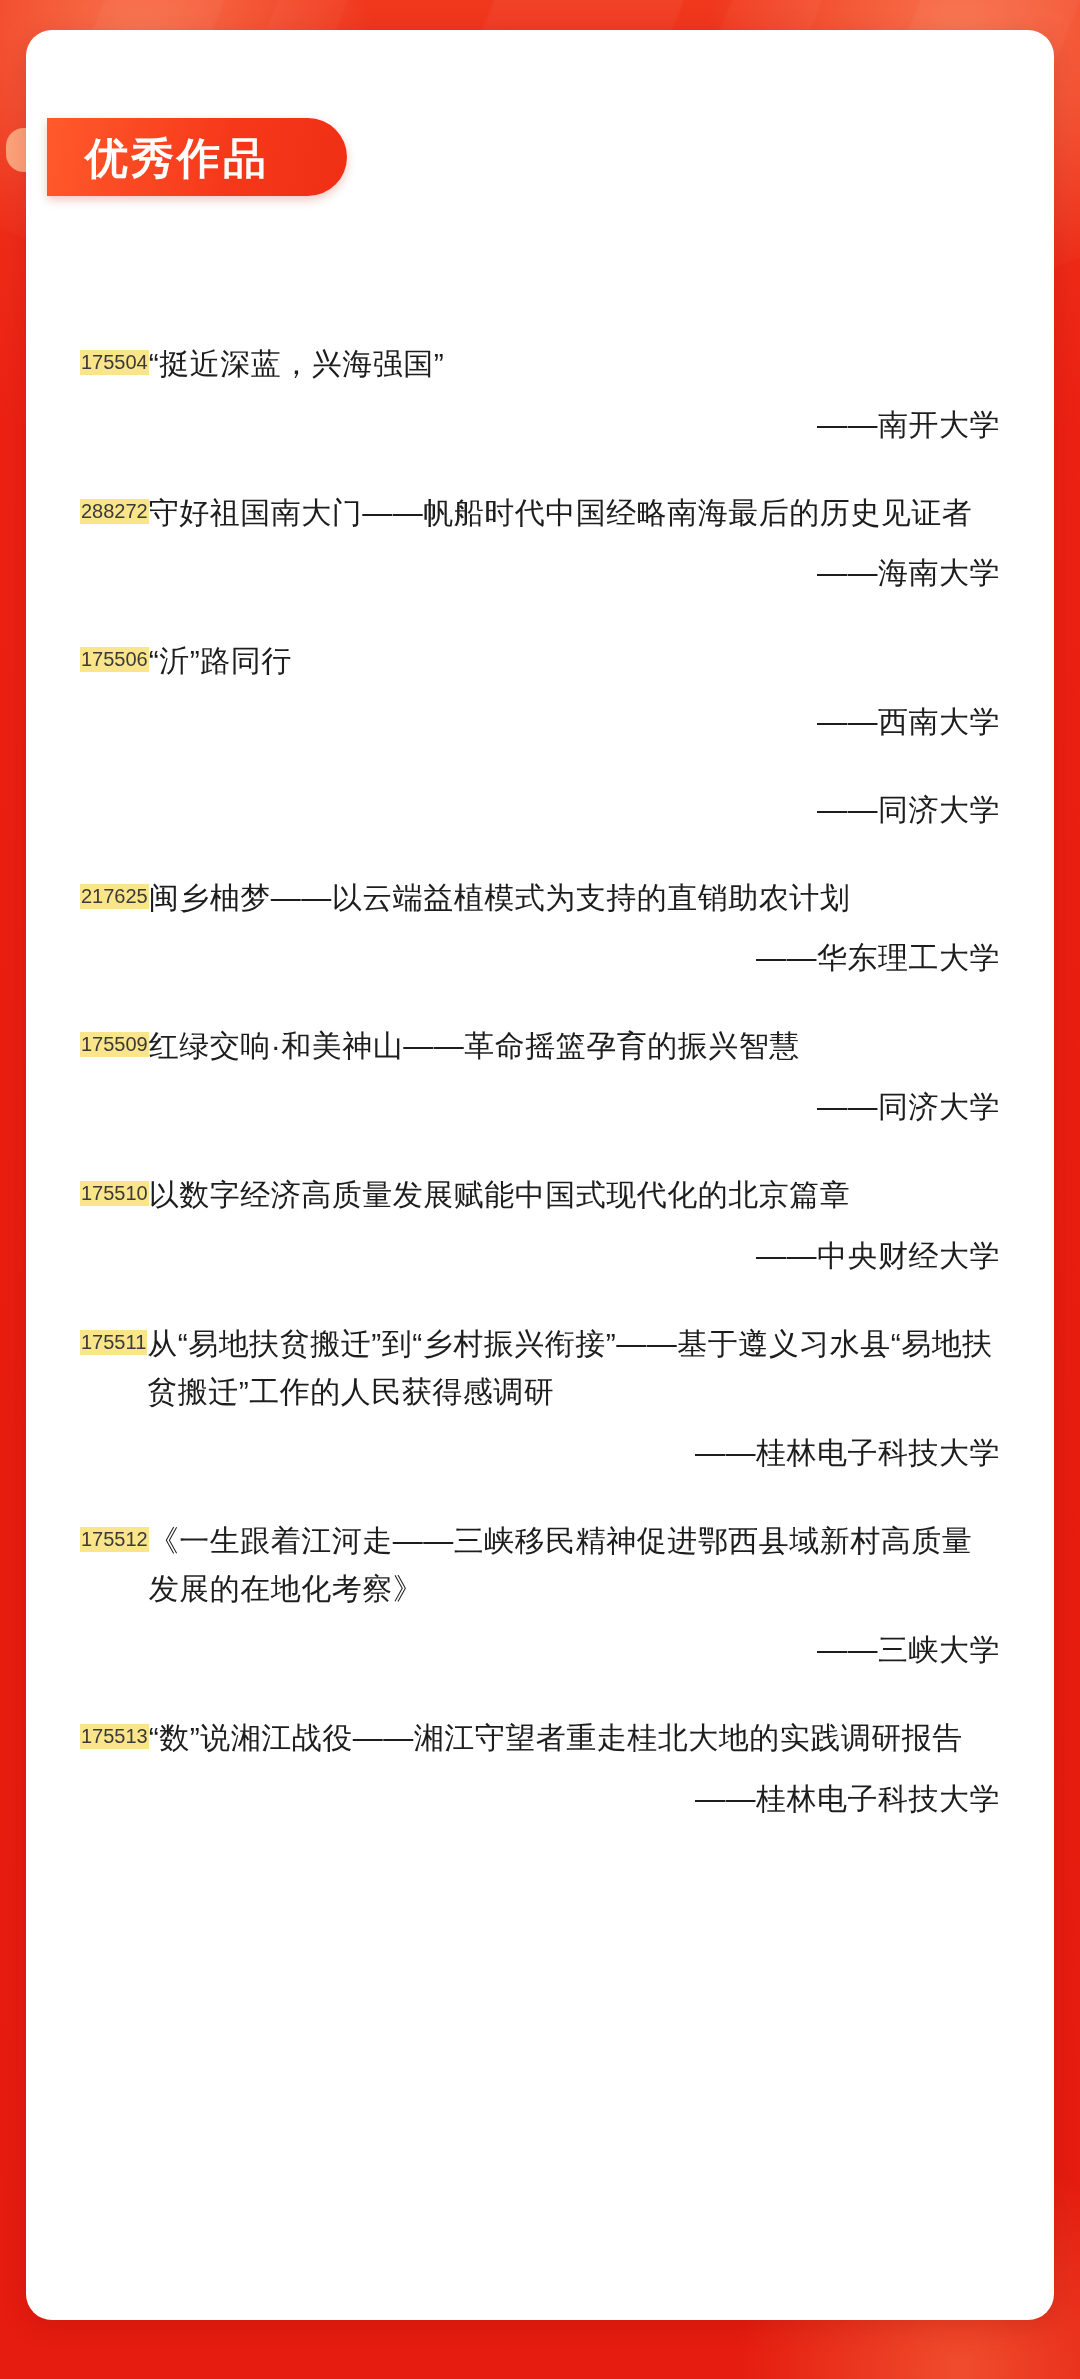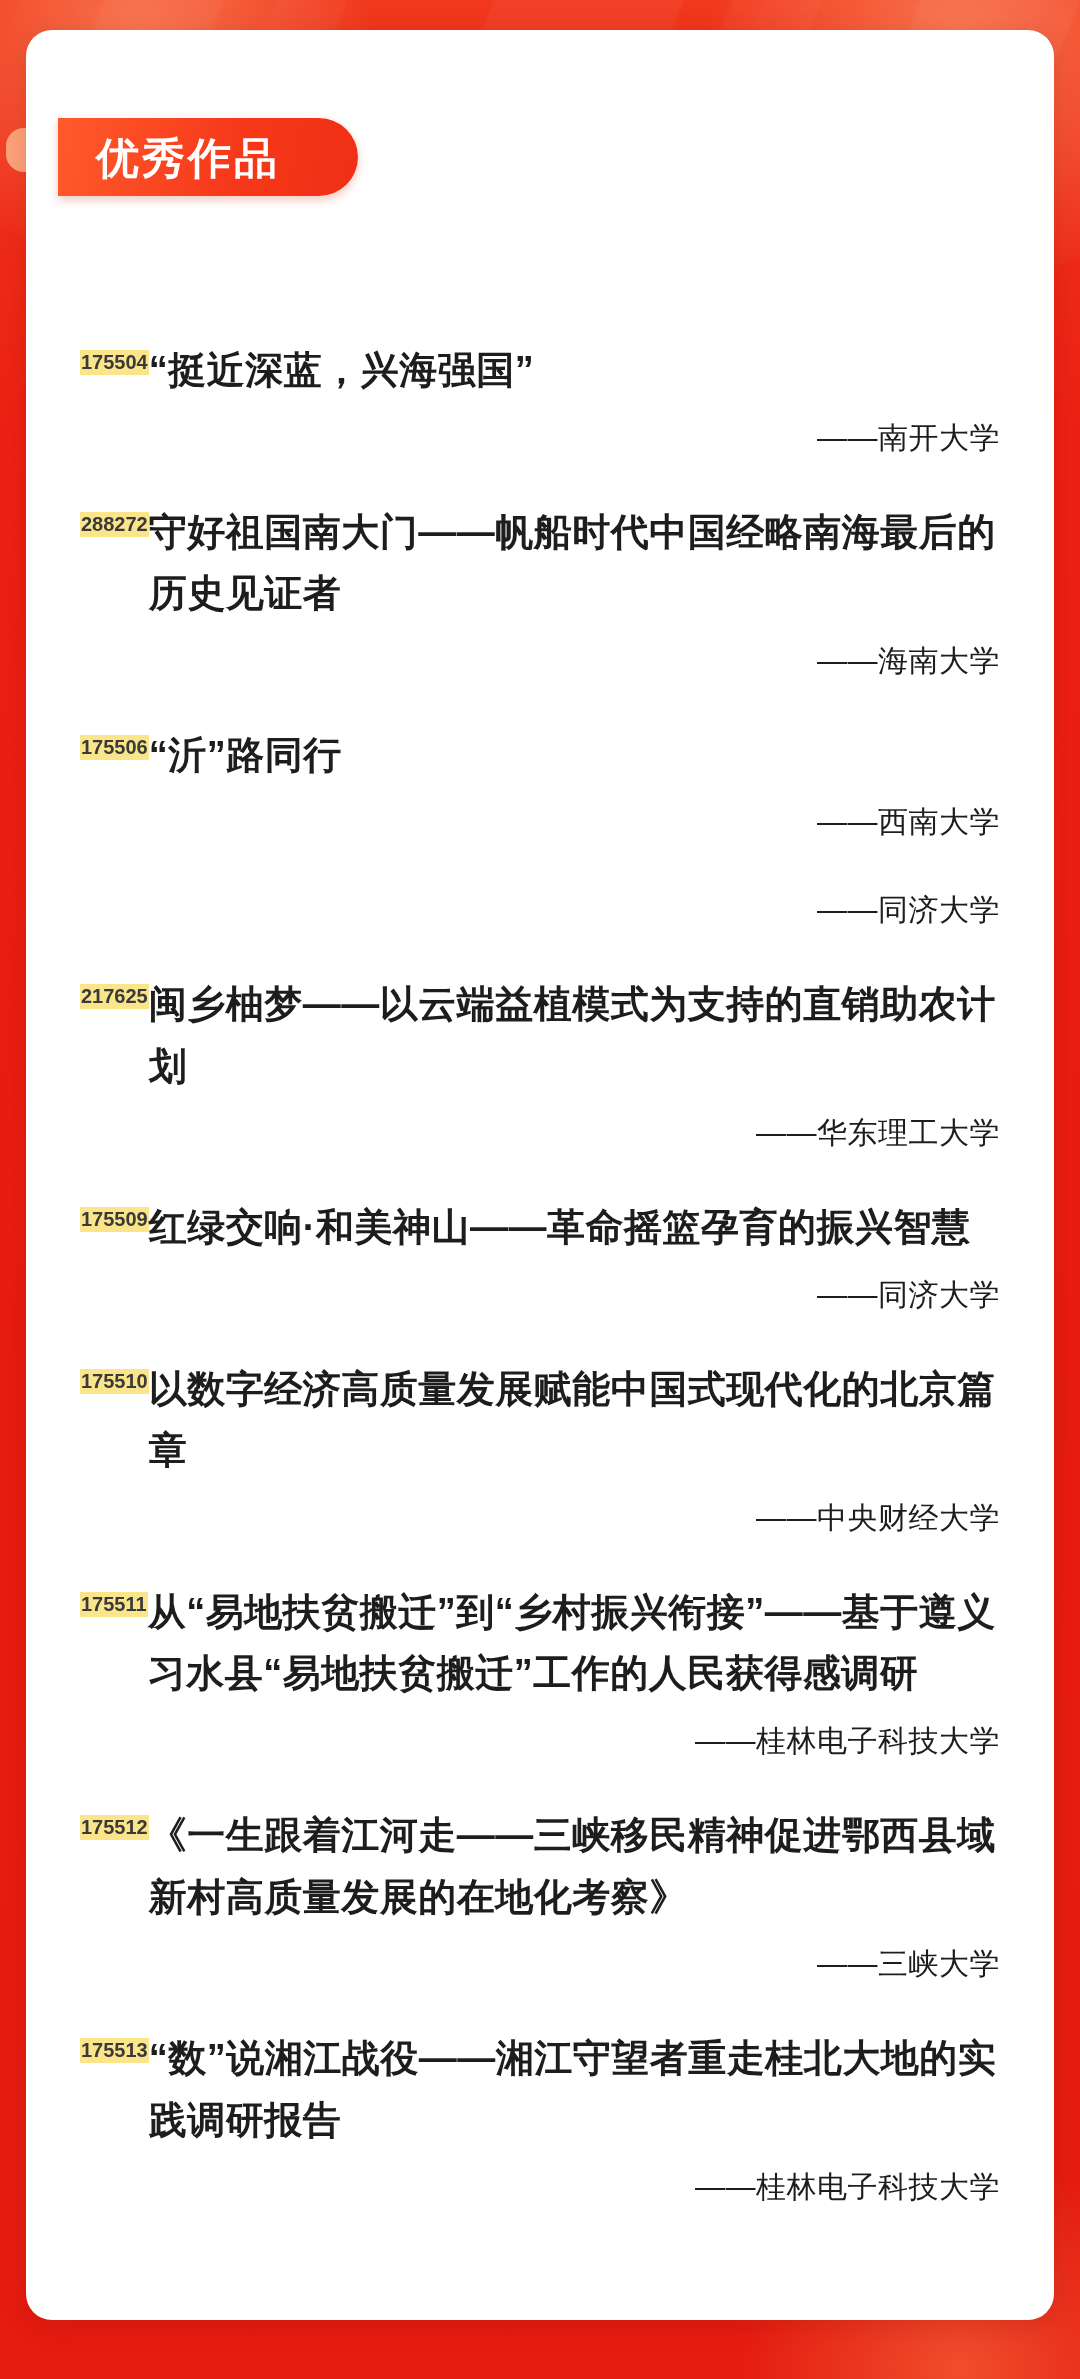--- a/index.html
+++ b/index.html
@@ -62,21 +62,21 @@
     height: 2290px;
     background: #ffffff;
     border-radius: 26px;
     box-shadow: 0 6px 26px rgba(120, 10, 0, 0.18);
     overflow: hidden;
   }
 
   
   .title-pill {
     position: absolute;
-    left: 32px;
+    left: 21px;
     top: 88px;
     min-width: 300px;
     height: 78px;
     background: linear-gradient(100deg, #ff5a2b 0%, #f6381a 60%, #f02f14 100%);
     border-radius: 0 42px 42px 0;
     display: flex;
     align-items: center;
     padding: 4px 46px 0 38px;
     box-shadow: 0 4px 10px rgba(200,40,10,0.25);
     font-family: Liberation Mono, monospace;
@@ -94,35 +94,34 @@
     left: 0;
     top: 310px;
     width: 100%;
     padding: 0 54px;
   }
   .entry { margin-bottom: 4px; }
   .entry-line {
     display: flex;
     align-items: baseline;
     gap: 0;
-    font-weight: bold;
   }
   .code {
     font-size: 20px;
     color: #3a3a3a;
     background: #fbe58a;
     line-height: 1.1;
     padding: 1px 1px 2px 1px;
     white-space: nowrap;
     align-self: flex-start;
     margin-top: 10px;
     letter-spacing: 0;
   }
   .title-text {
-    font-size: 38px;
+    font-size: 30px;
     color: #1d1d1d;
     line-height: 1.62;
     letter-spacing: 0.5px;
     text-indent: 0;
   }
   .school {
     text-align: right;
     font-size: 30px;
     color: #1d1d1d;
     line-height: 1.6;

